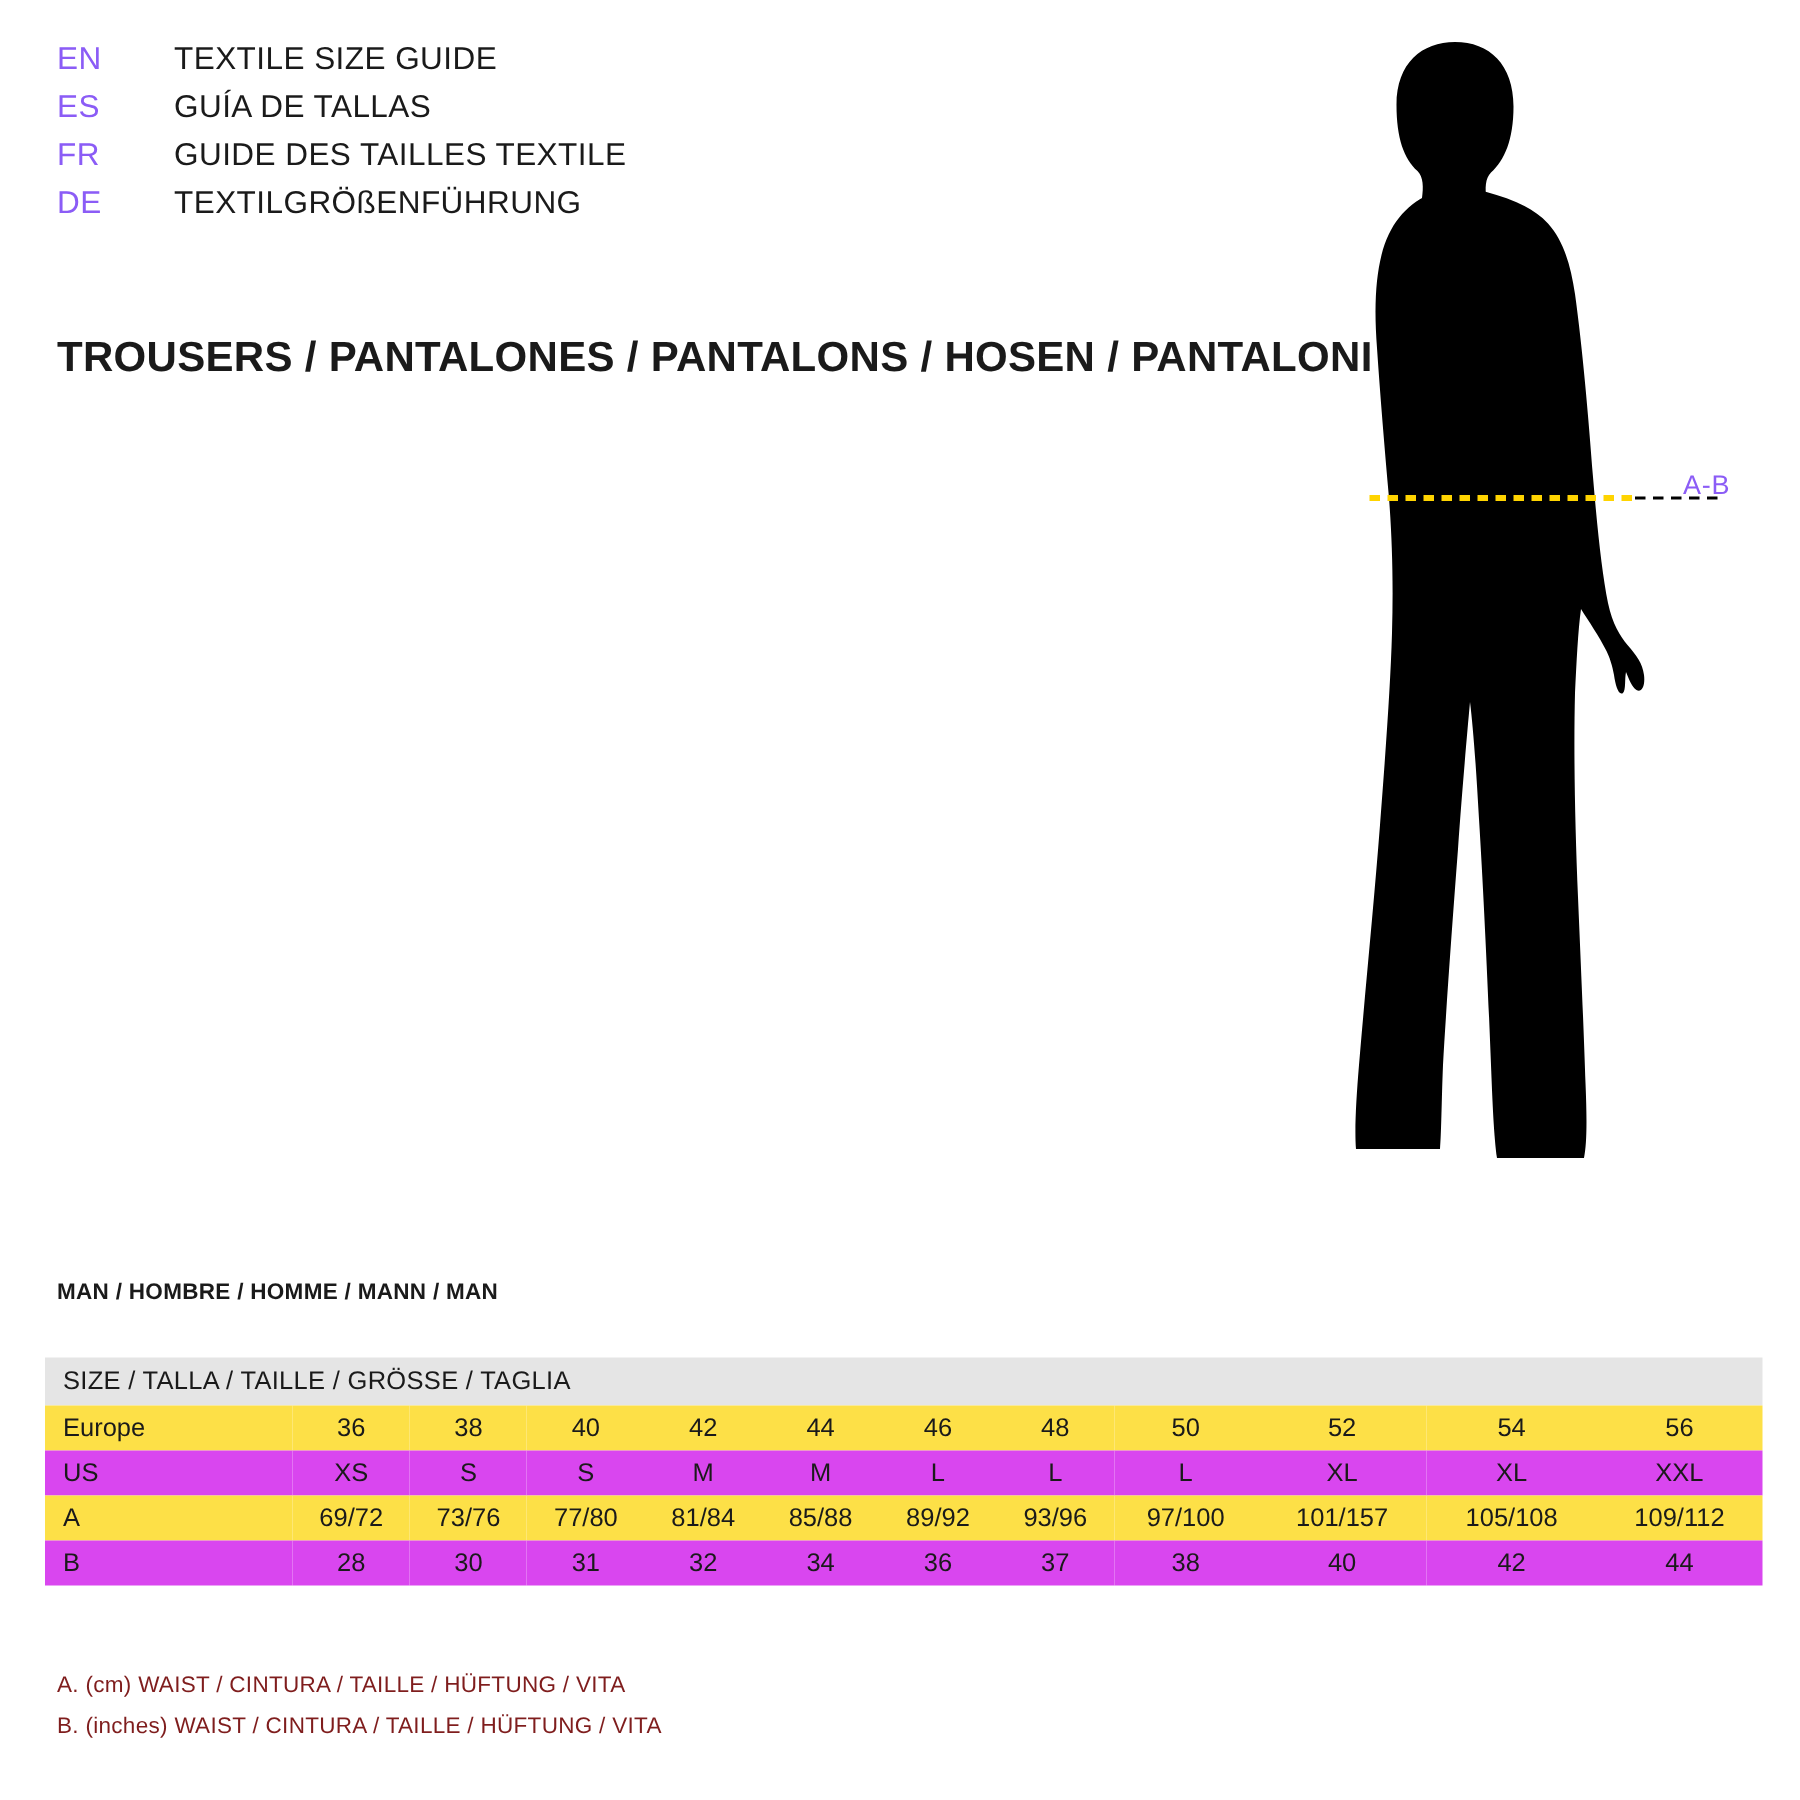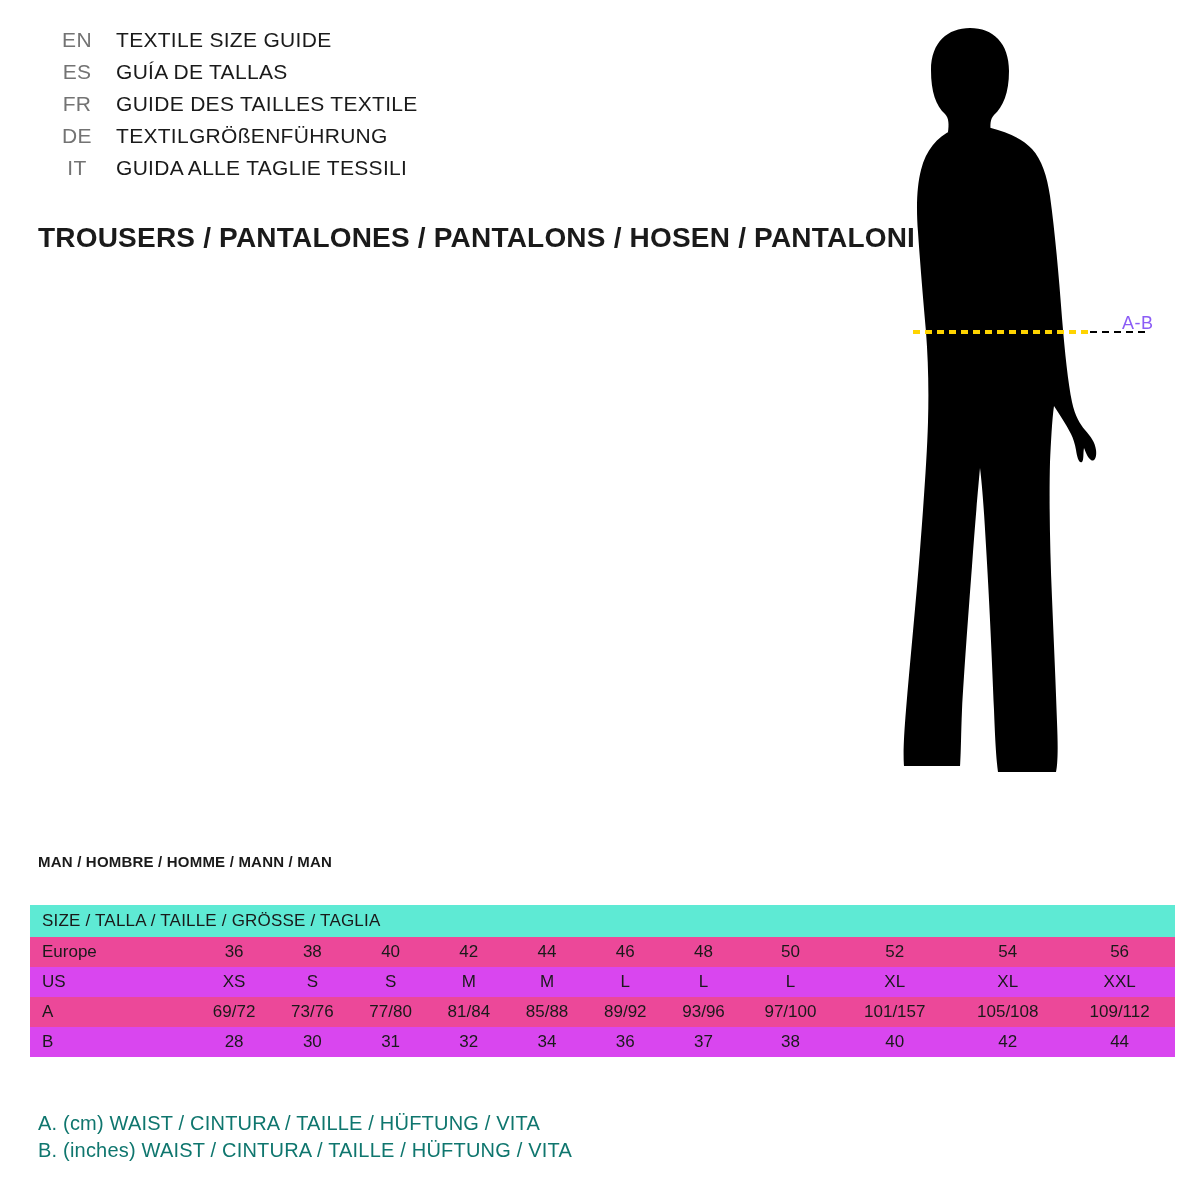--- a/index.html
+++ b/index.html
@@ -26,22 +26,21 @@
   }
   .lang-row {
     display: flex;
     align-items: baseline;
     height: 32px;
   }
   .lang-code {
     width: 78px;
     font-size: 21px;
     letter-spacing: 0.3px;
-    color: #737373;
-    text-align: center;
+    color: #8b5cf6;
   }
   .lang-text {
     font-size: 21px;
     letter-spacing: 0.3px;
     color: #1a1a1a;
   }
   .subtitle {
     position: absolute;
     left: 38px;
     top: 222px;
@@ -93,41 +92,41 @@
   }
   table.size-table th,
   table.size-table td {
     padding: 0;
     height: 30px;
     font-weight: normal;
     text-align: center;
     vertical-align: middle;
   }
   table.size-table thead th {
-    background: #5eead4;
+    background: #e5e5e5;
     text-align: left;
     padding-left: 12px;
     font-size: 17px;
     height: 32px;
     letter-spacing: 0.2px;
   }
-  table.size-table tbody tr.odd td { background: #ec4899; }
+  table.size-table tbody tr.odd td { background: #fde047; }
   table.size-table tbody tr.even td { background: #d946ef; }
   table.size-table tbody td.row-label {
     text-align: left;
     padding-left: 12px;
     width: 165px;
   }
 
   .footnotes {
     position: absolute;
     left: 38px;
     top: 1110px;
-    font-size: 20px;
-    color: #0f766e;
+    font-size: 15px;
+    color: #7f1d1d;
     line-height: 27px;
   }
   .footnotes div { letter-spacing: 0.2px; }
 </style>
 </head>
 <body>
 
 <div class="lang-block">
   <div class="lang-row">
     <div class="lang-code">EN</div>
@@ -137,24 +136,20 @@
     <div class="lang-code">ES</div>
     <div class="lang-text">GUÍA DE TALLAS</div>
   </div>
   <div class="lang-row">
     <div class="lang-code">FR</div>
     <div class="lang-text">GUIDE DES TAILLES TEXTILE</div>
   </div>
   <div class="lang-row">
     <div class="lang-code">DE</div>
     <div class="lang-text">TEXTILGRÖßENFÜHRUNG</div>
-  </div>
-  <div class="lang-row">
-    <div class="lang-code">IT</div>
-    <div class="lang-text">GUIDA ALLE TAGLIE TESSILI</div>
   </div>
 </div>
 
 <div class="subtitle">TROUSERS / PANTALONES / PANTALONS / HOSEN / PANTALONI</div>
 
 <div class="figure-wrap">
   <svg width="400" height="790" viewBox="0 0 400 790" xmlns="http://www.w3.org/2000/svg">
     <g>
 
       <path fill="#000000" d="M131 60 C131 32 148 18 170 18 C193 18 209 33 209 61 C209 83 203 97 194 105 C190 109 190 116 191 122 L148 122 C149 115 149 108 145 104 C136 96 131 82 131 60 Z"></path>

